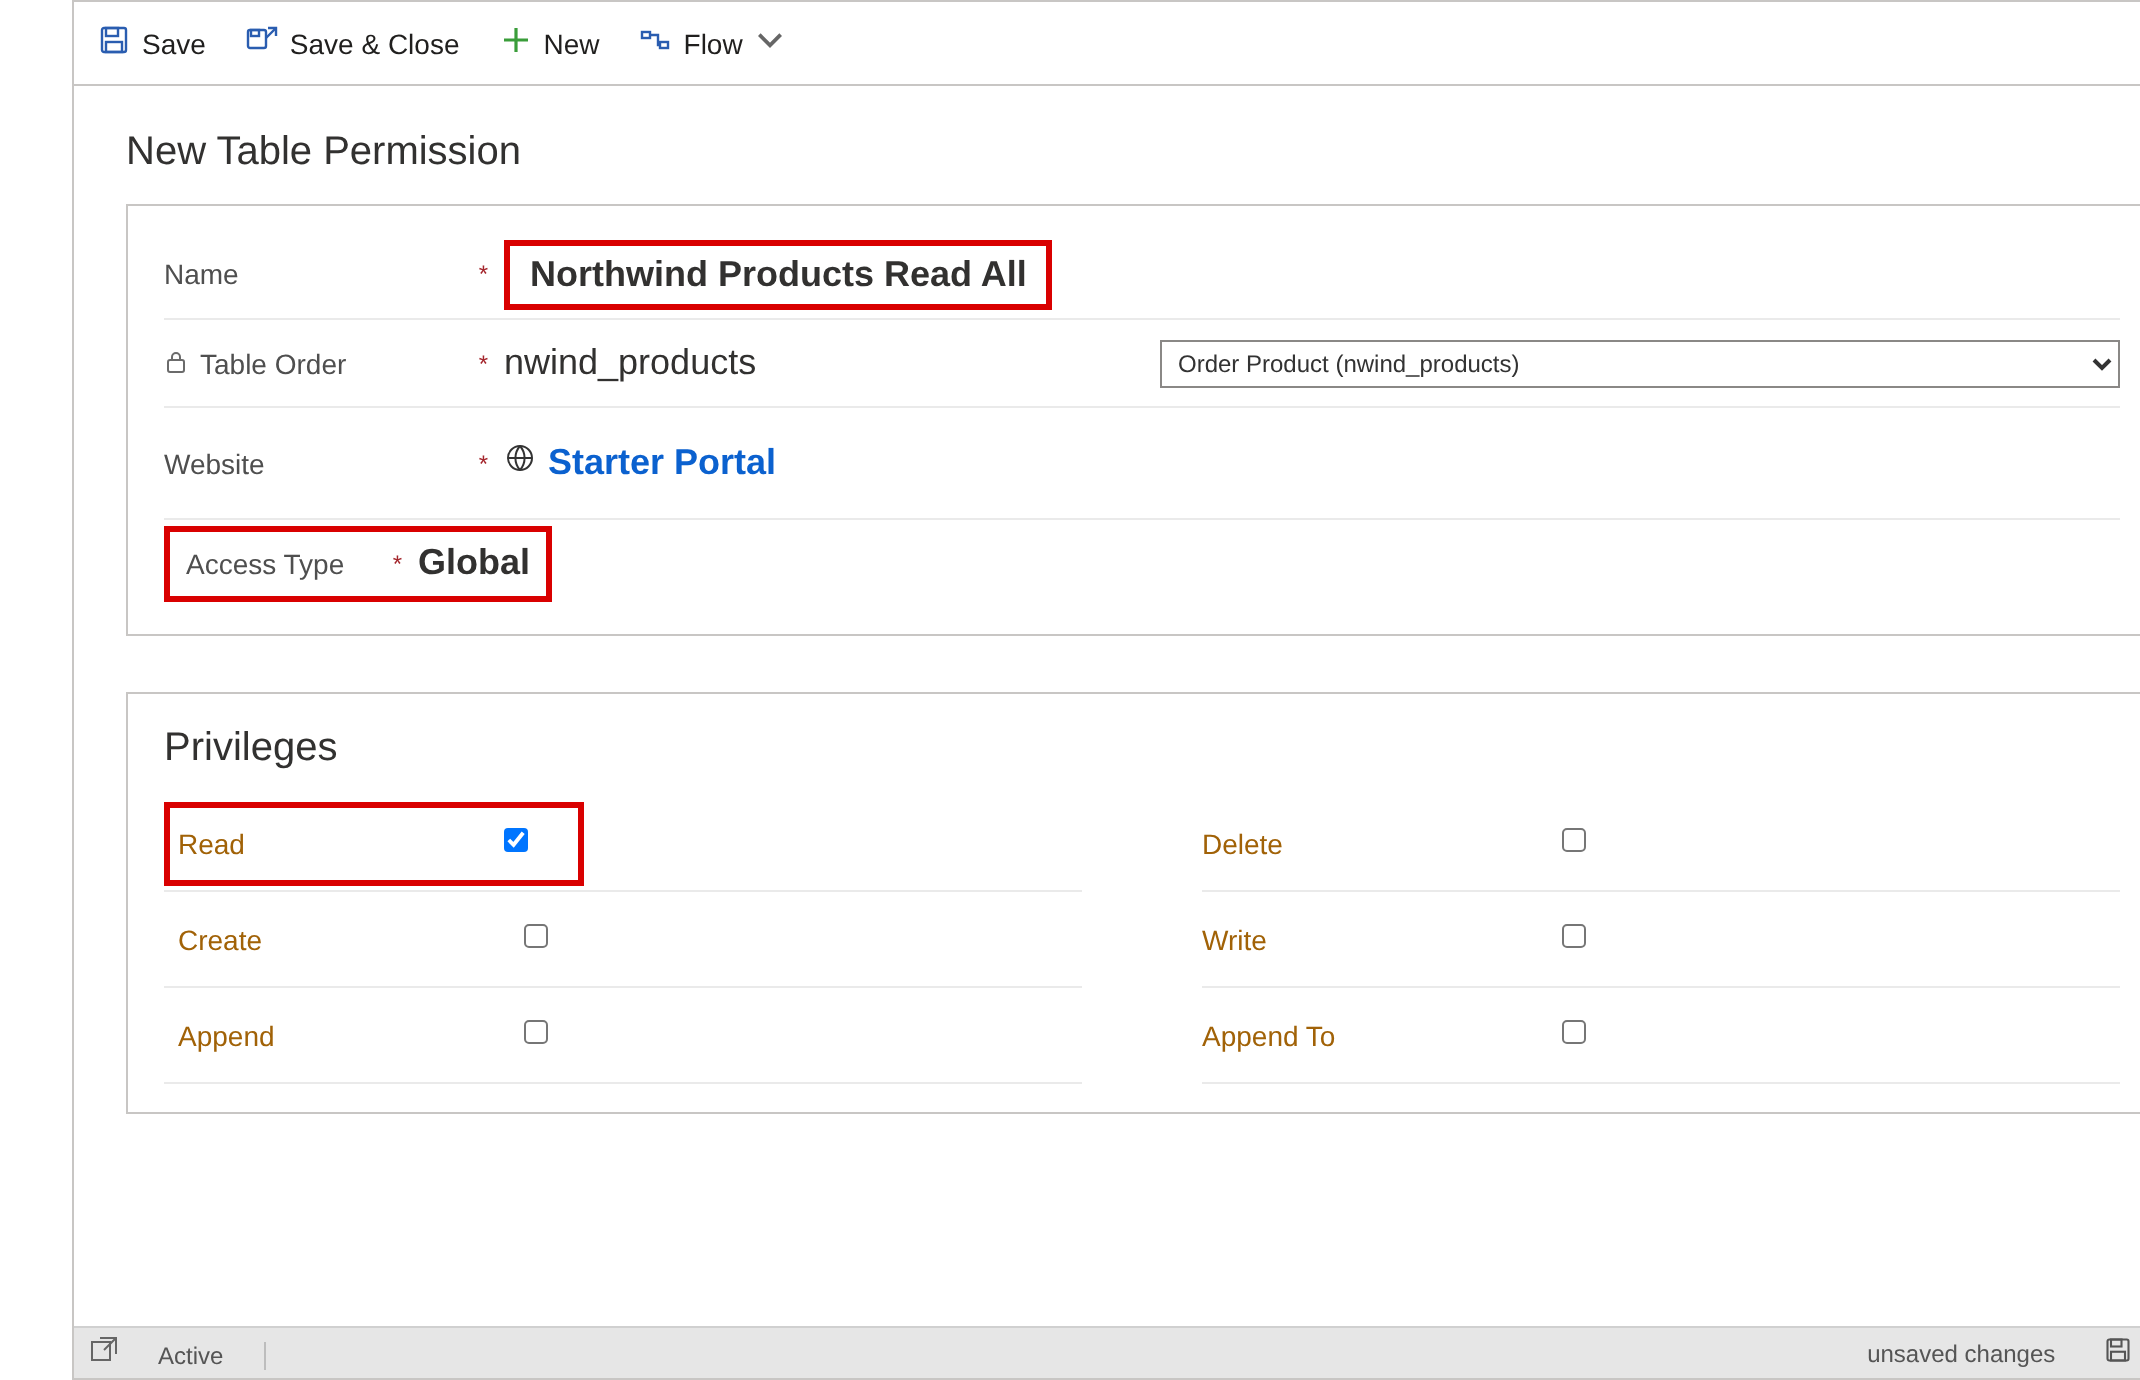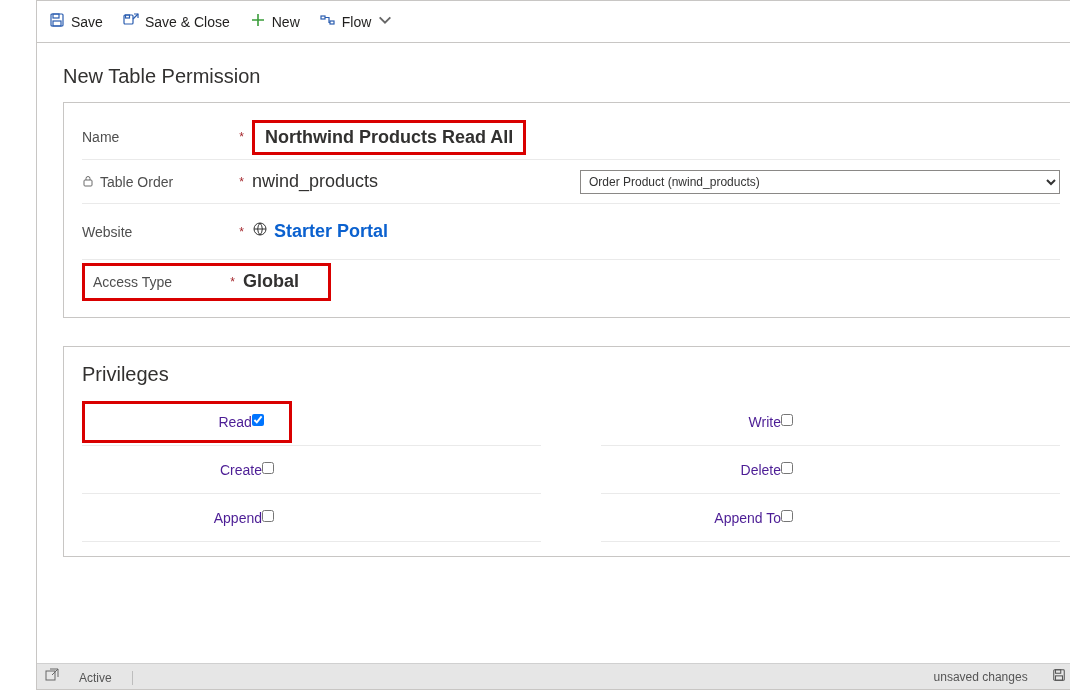--- a/index.html
+++ b/index.html
@@ -26,31 +26,31 @@
   .field-row.sep { border-top: 1px solid #eaeaea; }
   .label-cell { width: 170px; display: flex; align-items: center; gap: 6px; font-size: 14px; color: #4f4f4f; }
   .req-star { color: #a4262c; font-size: 12px; margin-left: auto; padding-right: 8px; }
   .value-cell { flex: 1; display: flex; align-items: center; gap: 6px; font-weight: 600; font-size: 18px; }
   .value-link { color: #0b61cf; font-weight: 600; }
   .right-cell { width: 490px; padding-left: 10px; }
   .lock-icon svg { width: 12px; height: 12px; color: #6b6b6b; }
   .globe svg { width: 16px; height: 16px; stroke: #333; }
   
   .hl { border: 3px solid #d90000; display: inline-block; padding: 4px 10px; }
-  .hl-row { border: 3px solid #d90000; padding: 2px 8px; display: flex; align-items: center; width: 249px; min-height: 38px; }
+  .hl-row { border: 3px solid #d90000; padding: 2px 8px; display: flex; align-items: center; width: 194px; min-height: 38px; }
   .hl-row .label-cell { width: 150px; }
   .hl-priv { border: 3px solid #d90000; padding: 2px 10px 2px 4px; display: flex; align-items: center; width: 210px; min-height: 42px; }
   
   .sel { width: 100%; height: 24px; border: 1px solid #8a8886; font-size: 12px; padding: 0 4px; color: #333; background: #fff; }
   
   .priv-grid { display: flex; gap: 60px; padding-top: 4px; }
   .priv-col { flex: 1; }
   .priv-row { display: flex; align-items: center; min-height: 48px; border-bottom: 1px solid #eaeaea; }
   .priv-row:first-child { border-top: none; }
-  .priv-label { width: 180px; font-size: 14px; color: #4c1d95; text-align: right; }
+  .priv-label { width: 180px; font-size: 14px; color: #a16207; }
   .priv-check { width: 30px; }
   .priv-check input { width: 12px; height: 12px; }
   
   .statusbar { height: 26px; background: #e6e6e6; border-top: 1px solid #d0d0d0; display: flex; align-items: center; padding: 0 8px; font-size: 12px; color: #555; gap: 10px; }
   .statusbar .left { display: flex; align-items: flex-end; gap: 20px; }
   .statusbar .spacer { flex: 1; }
   .statusbar .divider { width:1px; height:14px; background:#bdbdbd; }
   .status-cmd { display: inline-flex; align-items: center; gap: 4px; cursor: pointer; }
   .status-cmd svg { width: 14px; height: 14px; }
   
@@ -201,25 +201,25 @@
               <span class="priv-label" style="padding-left:7px;">Create</span>
               <span class="priv-check"><input type="checkbox" style=""></span>
             </div>
             <div class="priv-row">
               <span class="priv-label" style="padding-left:7px;">Append</span>
               <span class="priv-check"><input type="checkbox" style=""></span>
             </div>
           </div>
           <div class="priv-col">
             <div class="priv-row">
+              <span class="priv-label">Delete</span>
+              <span class="priv-check"><input type="checkbox" style=""></span>
+            </div>
+            <div class="priv-row">
               <span class="priv-label">Write</span>
-              <span class="priv-check"><input type="checkbox" style=""></span>
-            </div>
-            <div class="priv-row">
-              <span class="priv-label">Delete</span>
               <span class="priv-check"><input type="checkbox" style=""></span>
             </div>
             <div class="priv-row">
               <span class="priv-label">Append To</span>
               <span class="priv-check"><input type="checkbox" style=""></span>
             </div>
           </div>
         </div>
       </div>
 

